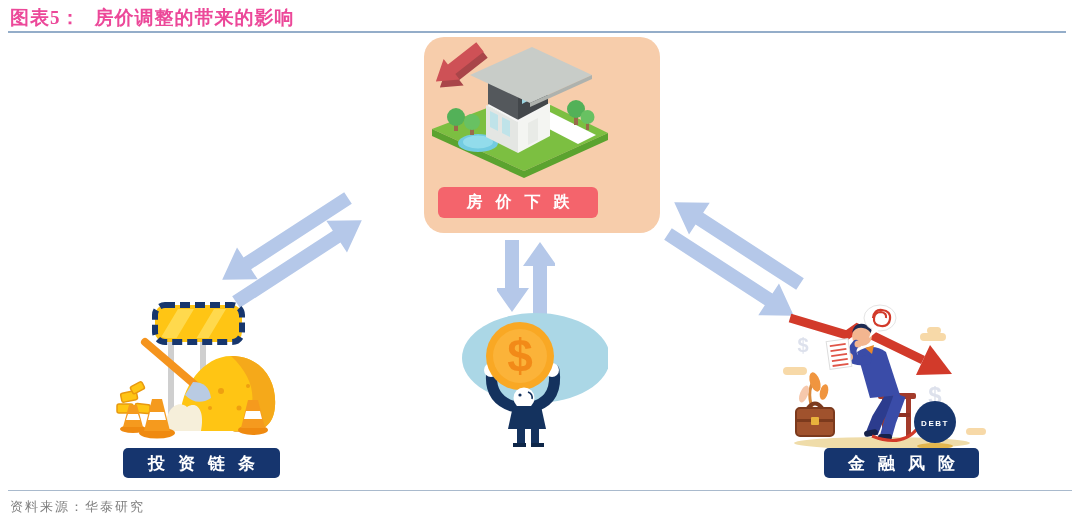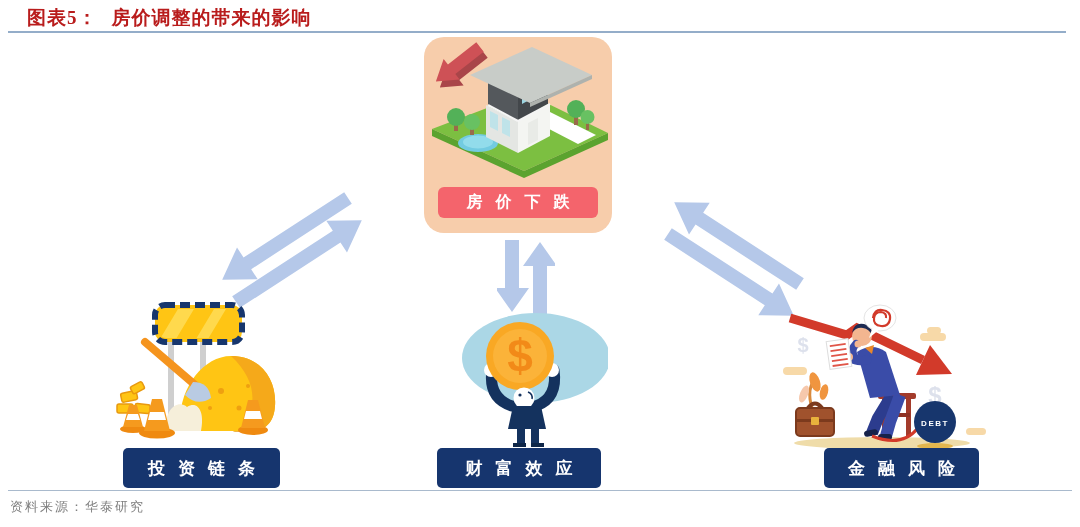--- a/index.html
+++ b/index.html
@@ -2,36 +2,36 @@
 <html><head>
 <meta charset="utf-8">
 <style>
   html,body{margin:0;padding:0;background:#ffffff;}
   .stage{
     position:relative;width:1080px;height:527px;background:#ffffff;
     overflow:hidden;font-family:"Liberation Serif",serif;
   }
   .abs{position:absolute;}
   .figure-title{
-    left:10px;top:5px;font-size:19px;font-weight:bold;color:#b91c1c;
-    letter-spacing:1px;white-space:nowrap;margin-left:17px;
+    left:10px;top:5px;font-size:19px;font-weight:bold;color:#ec4899;
+    letter-spacing:1px;white-space:nowrap;
   }
   .figure-title .num{margin-right:14px;}
   .rule-top{left:8px;top:31px;width:1058px;height:2px;background:#94ADC9;}
   .center-card{
-    left:424px;top:37px;width:188px;height:196px;background:#F7CDAB;border-radius:20px;
+    left:424px;top:37px;width:188px;height:196px;background:#F7CDAB;border-radius:20px;padding-left:48px;
   }
   .center-label{
     position:absolute;left:14px;top:150px;width:160px;height:31px;background:#F4646C;
     border-radius:6px;color:#ffffff;font-size:16px;font-weight:bold;
     display:flex;align-items:center;justify-content:center;
     letter-spacing:13px;text-indent:13px;
   }
   .node-label{
-    position:absolute;top:448px;height:40px;background:#16356E;border-radius:5px;
+    position:absolute;top:448px;height:30px;background:#16356E;border-radius:5px;
     color:#ffffff;font-size:17px;font-weight:bold;
     display:flex;align-items:center;justify-content:center;
     letter-spacing:13px;text-indent:13px;
   }
   .node-label.investment{left:123px;width:157px;}
   .node-label.wealth{left:437px;width:164px;}
   .node-label.risk{left:792px;width:155px;margin-left:32px;}
   .rule-bottom{left:8px;top:490px;width:1064px;height:1px;background:#A9BACD;}
   .source-note{left:10px;top:498px;font-size:13px;color:#7F7F7F;letter-spacing:2px;}
   svg{display:block;}
@@ -275,19 +275,18 @@
     </g>
 
     <g>
       <ellipse cx="108" cy="18" rx="16" ry="13" fill="#FFFFFF" stroke="#E4E4E4"></ellipse>
       <polygon points="100,29 108,29 97,38" fill="#FFFFFF"></polygon>
       <path d="M101,18 q1,-9 9,-8 q9,1 8,9 q-1,8 -9,7 q-8,-1 -7,-8 q1,-6 7,-6 q6,1 5,6" stroke="#D23A2A" stroke-width="2.2" fill="none"></path>
     </g>
   </svg>
 
   <div class="abs node-label investment">投资链条</div>
-  <div class="abs node-label wealth">财富效应</div>
   <div class="abs node-label risk">金融风险</div>
 
   <div class="abs rule-bottom"></div>
   <div class="abs source-note">资料来源：华泰研究</div>
 
 </div>
 
 </body></html>

